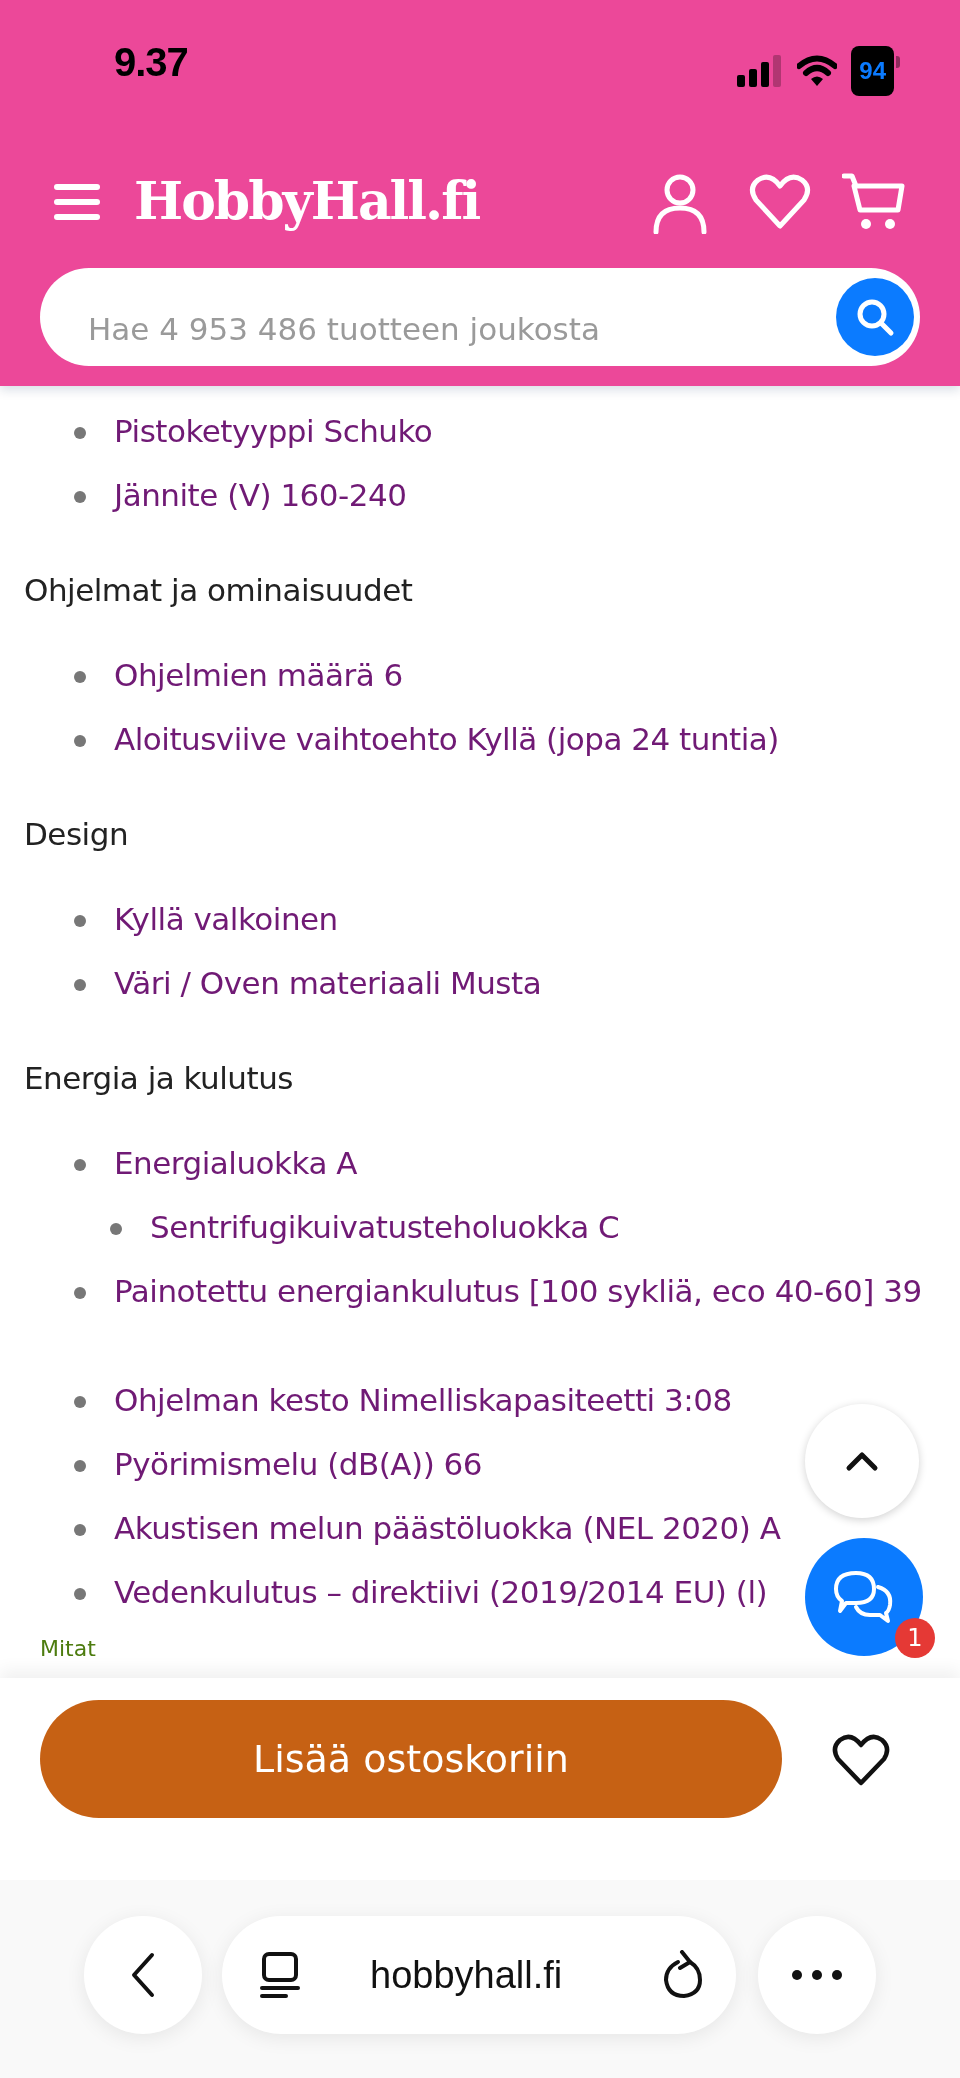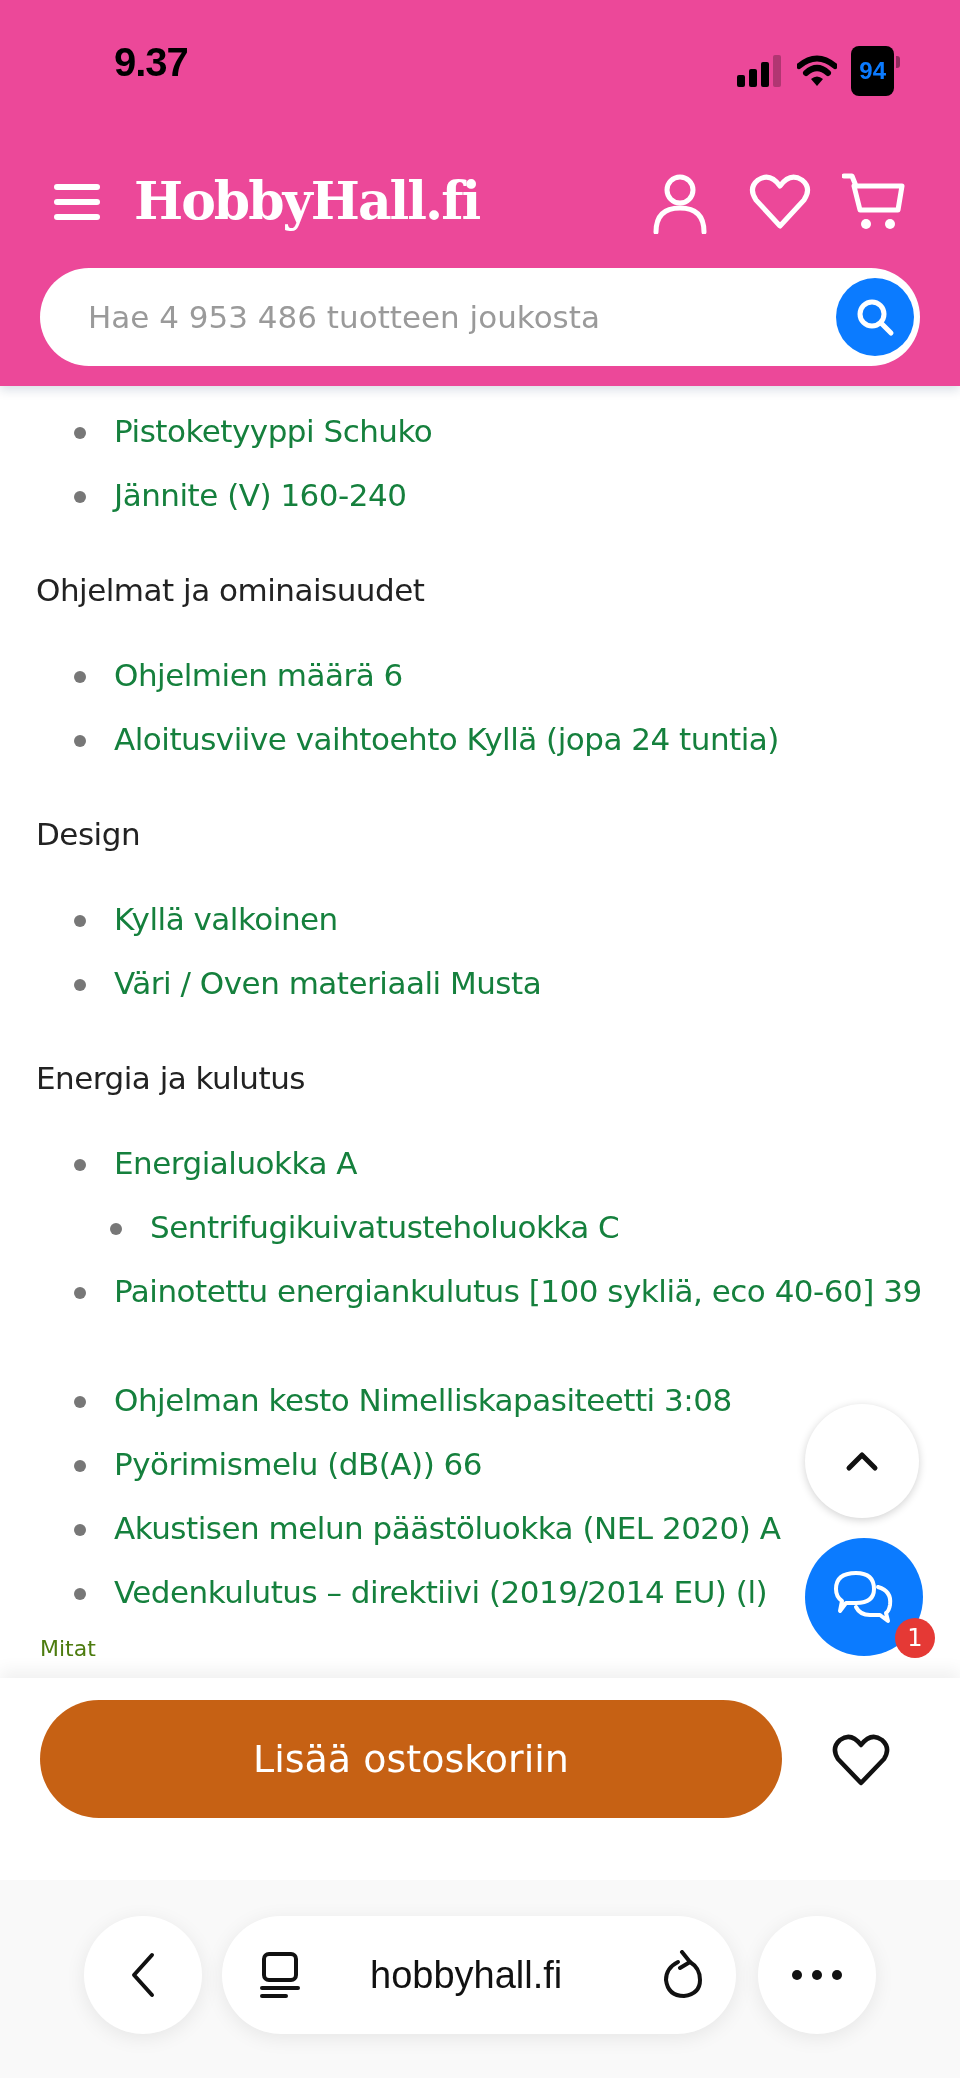--- a/index.html
+++ b/index.html
@@ -13,25 +13,25 @@
     .status-icons { position: absolute; right: 66px; top: 46px; display: flex; align-items: center; gap: 14px; }
     .battery { background: #000; color: #0b7bff; font-size: 24px; font-weight: bold; border-radius: 8px; padding: 11px 8px; line-height: 28px; position: relative; }
     .battery::after { content: ""; position: absolute; right: -6px; top: 10px; width: 4px; height: 12px; background: rgba(0,0,0,0.4); border-radius: 0 3px 3px 0; }
 
     .nav-row { position: absolute; left: 0; top: 160px; width: 960px; height: 90px; }
     .menu-btn { position: absolute; left: 54px; top: 22px; width: 46px; height: 40px; cursor: pointer; }
     .logo { position: absolute; left: 134px; top: 10px; font-family: "DejaVu Serif", serif; font-weight: bold; font-size: 52px; color: #fff; letter-spacing: -2px; }
     .nav-icon { position: absolute; top: 10px; width: 64px; height: 64px; cursor: pointer; }
 
     .search-wrap { position: absolute; left: 40px; top: 268px; width: 880px; height: 98px; background: #fff; border-radius: 49px; }
-    .search-input { position: absolute; left: 48px; top: 0; height: 98px; width: 740px; border: none; outline: none; background: transparent; font-size: 31px; color: #333; font-family: "DejaVu Sans", sans-serif; }
+    .search-input { position: absolute; left: 48px; top: 12px; height: 98px; width: 740px; border: none; outline: none; background: transparent; font-size: 31px; color: #333; font-family: "DejaVu Sans", sans-serif; }
     .search-input::placeholder { color: #9a9a9a; }
     .search-btn { position: absolute; right: 6px; top: 10px; width: 78px; height: 78px; border-radius: 50%; background: #0b7bff; display: flex; align-items: center; justify-content: center; cursor: pointer; }
-    .spec-heading { position: absolute; left: 36px; font-size: 31px; color: #222; font-family: "DejaVu Sans", sans-serif; letter-spacing: -0.5px; }
-    .spec-item { position: absolute; left: 114px; font-size: 31px; color: #15803d; font-family: "DejaVu Sans", sans-serif; letter-spacing: -0.5px; line-height: 44px; width: 820px; }
+    .spec-heading { position: absolute; left: 24px; font-size: 31px; color: #222; font-family: "DejaVu Sans", sans-serif; letter-spacing: -0.5px; }
+    .spec-item { position: absolute; left: 114px; font-size: 31px; color: #701a75; font-family: "DejaVu Sans", sans-serif; letter-spacing: -0.5px; line-height: 44px; width: 820px; }
     .spec-item::before { content: ""; position: absolute; left: -40px; top: 18px; width: 12px; height: 12px; border-radius: 50%; background: #777; }
 
     
     .scroll-top-btn { position: absolute; left: 805px; top: 1404px; width: 114px; height: 114px; border-radius: 50%; background: #fff; box-shadow: 0 2px 8px rgba(0,0,0,0.18); display: flex; align-items: center; justify-content: center; cursor: pointer; z-index: 6; }
     .chat-btn { position: absolute; left: 805px; top: 1538px; width: 118px; height: 118px; border-radius: 50%; background: #0b7bff; display: flex; align-items: center; justify-content: center; cursor: pointer; z-index: 6; }
     .chat-badge { position: absolute; right: -12px; bottom: -2px; width: 40px; height: 40px; border-radius: 50%; background: #e53935; color: #fff; font-size: 24px; display: flex; align-items: center; justify-content: center; font-family: "DejaVu Sans", sans-serif; }
 
     
     .cut-heading { position: absolute; left: 40px; top: 1636px; font-size: 22px; color: #4d7c0f; font-family: "DejaVu Sans", sans-serif; height: 40px; overflow: hidden; z-index: 1; }
     .sticky-bar { position: absolute; left: 0; top: 1678px; width: 960px; height: 400px; background: #fff; box-shadow: 0 -8px 16px rgba(0,0,0,0.06); z-index: 4; }

